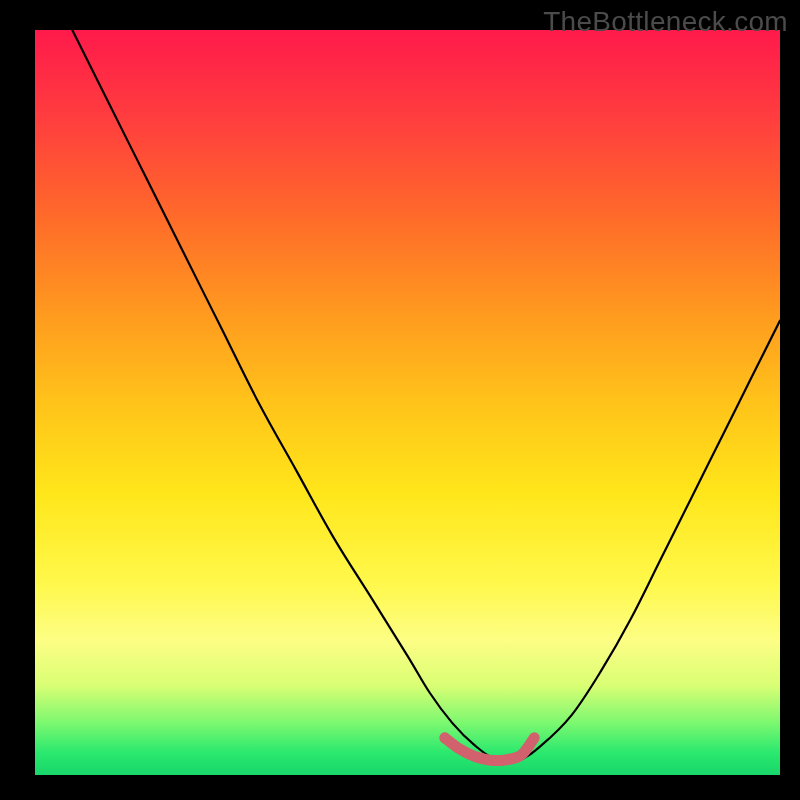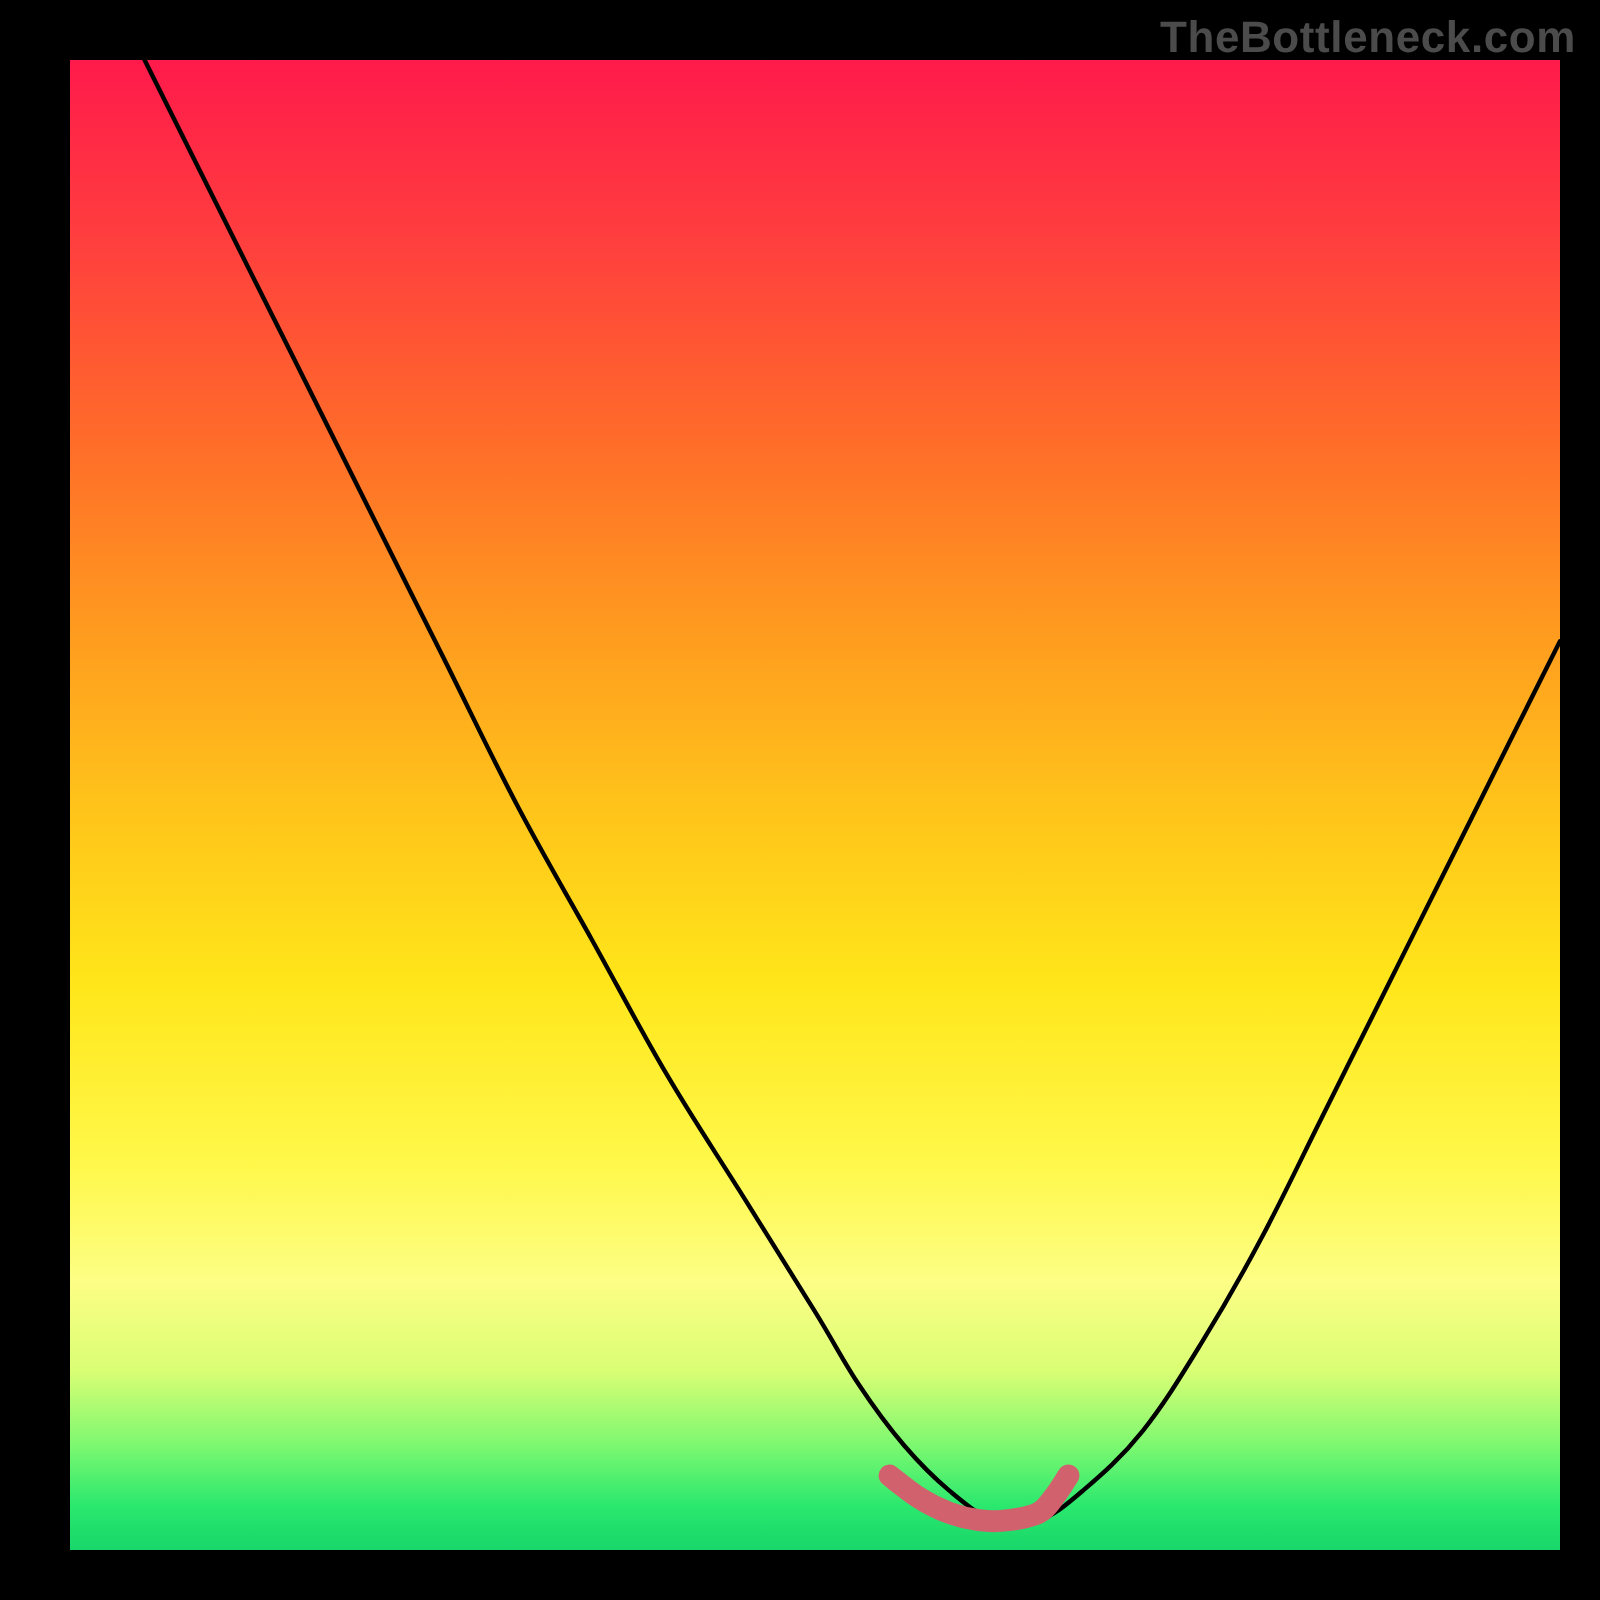--- a/index.html
+++ b/index.html
@@ -12,21 +12,21 @@
           #ff9a1f 38%,
           #ffc31a 50%,
           #ffe61a 62%,
           #fff84a 74%,
           #fdfe85 82%,
           #d9fe74 88%,
           #7cf870 93%,
           #2be86e 97%,
           #18d66a 100%);
   }
-  .watermark{position:absolute;top:6px;right:12px;color:#4b4b4b;font-size:22px;font-weight:700;letter-spacing:.3px}
+  .watermark{position:absolute;top:6px;right:12px;color:#4b4b4b;font-size:28px;font-weight:400;letter-spacing:.3px}
   svg.curve{position:absolute;left:35px;top:30px;width:745px;height:745px}
 </style>
 </head>
 <body>
 
 <div class="frame">
   <div class="plot"></div>
 
   <span class="watermark">TheBottleneck.com</span>
 

